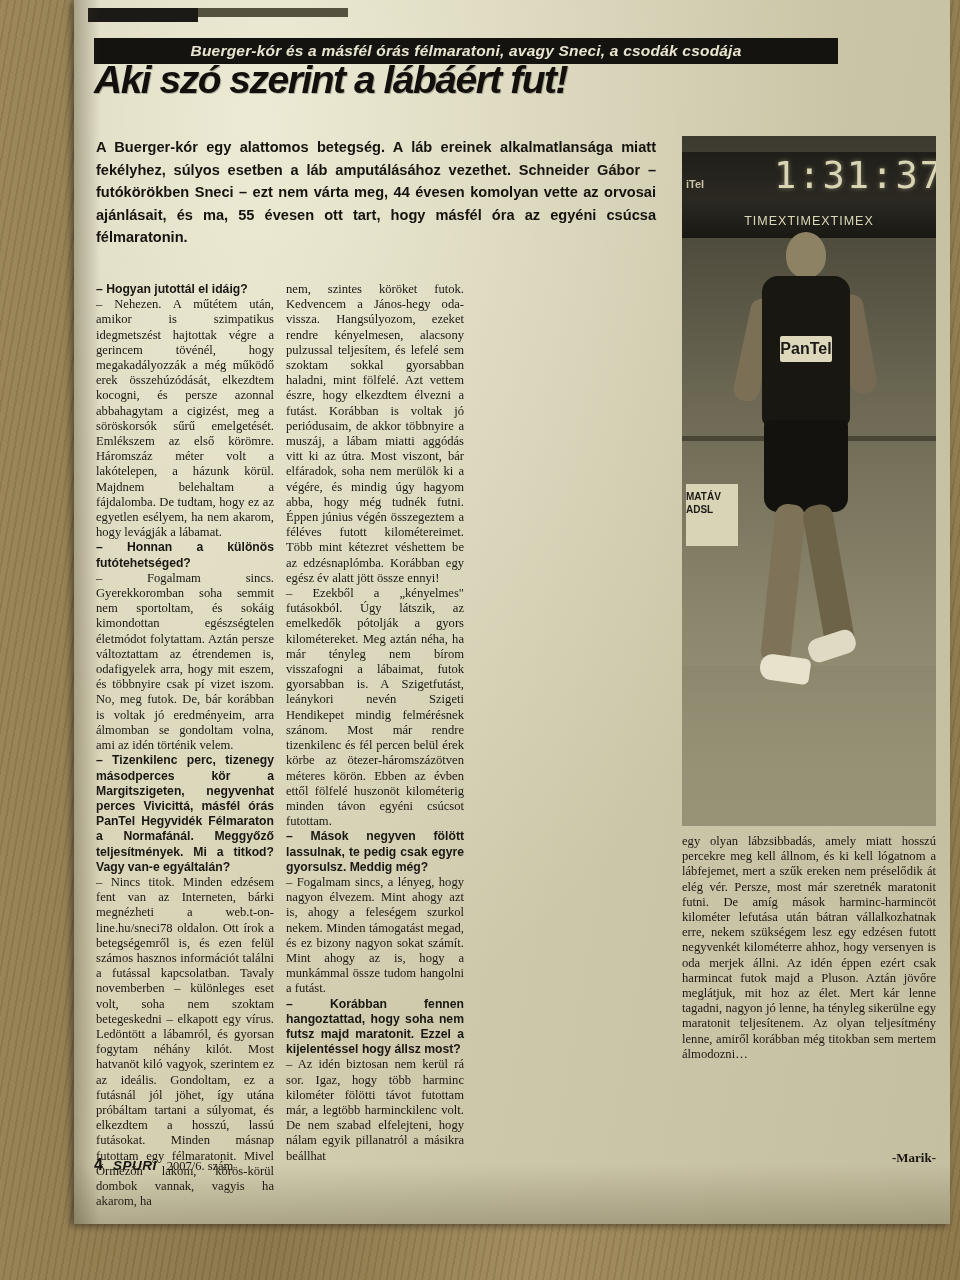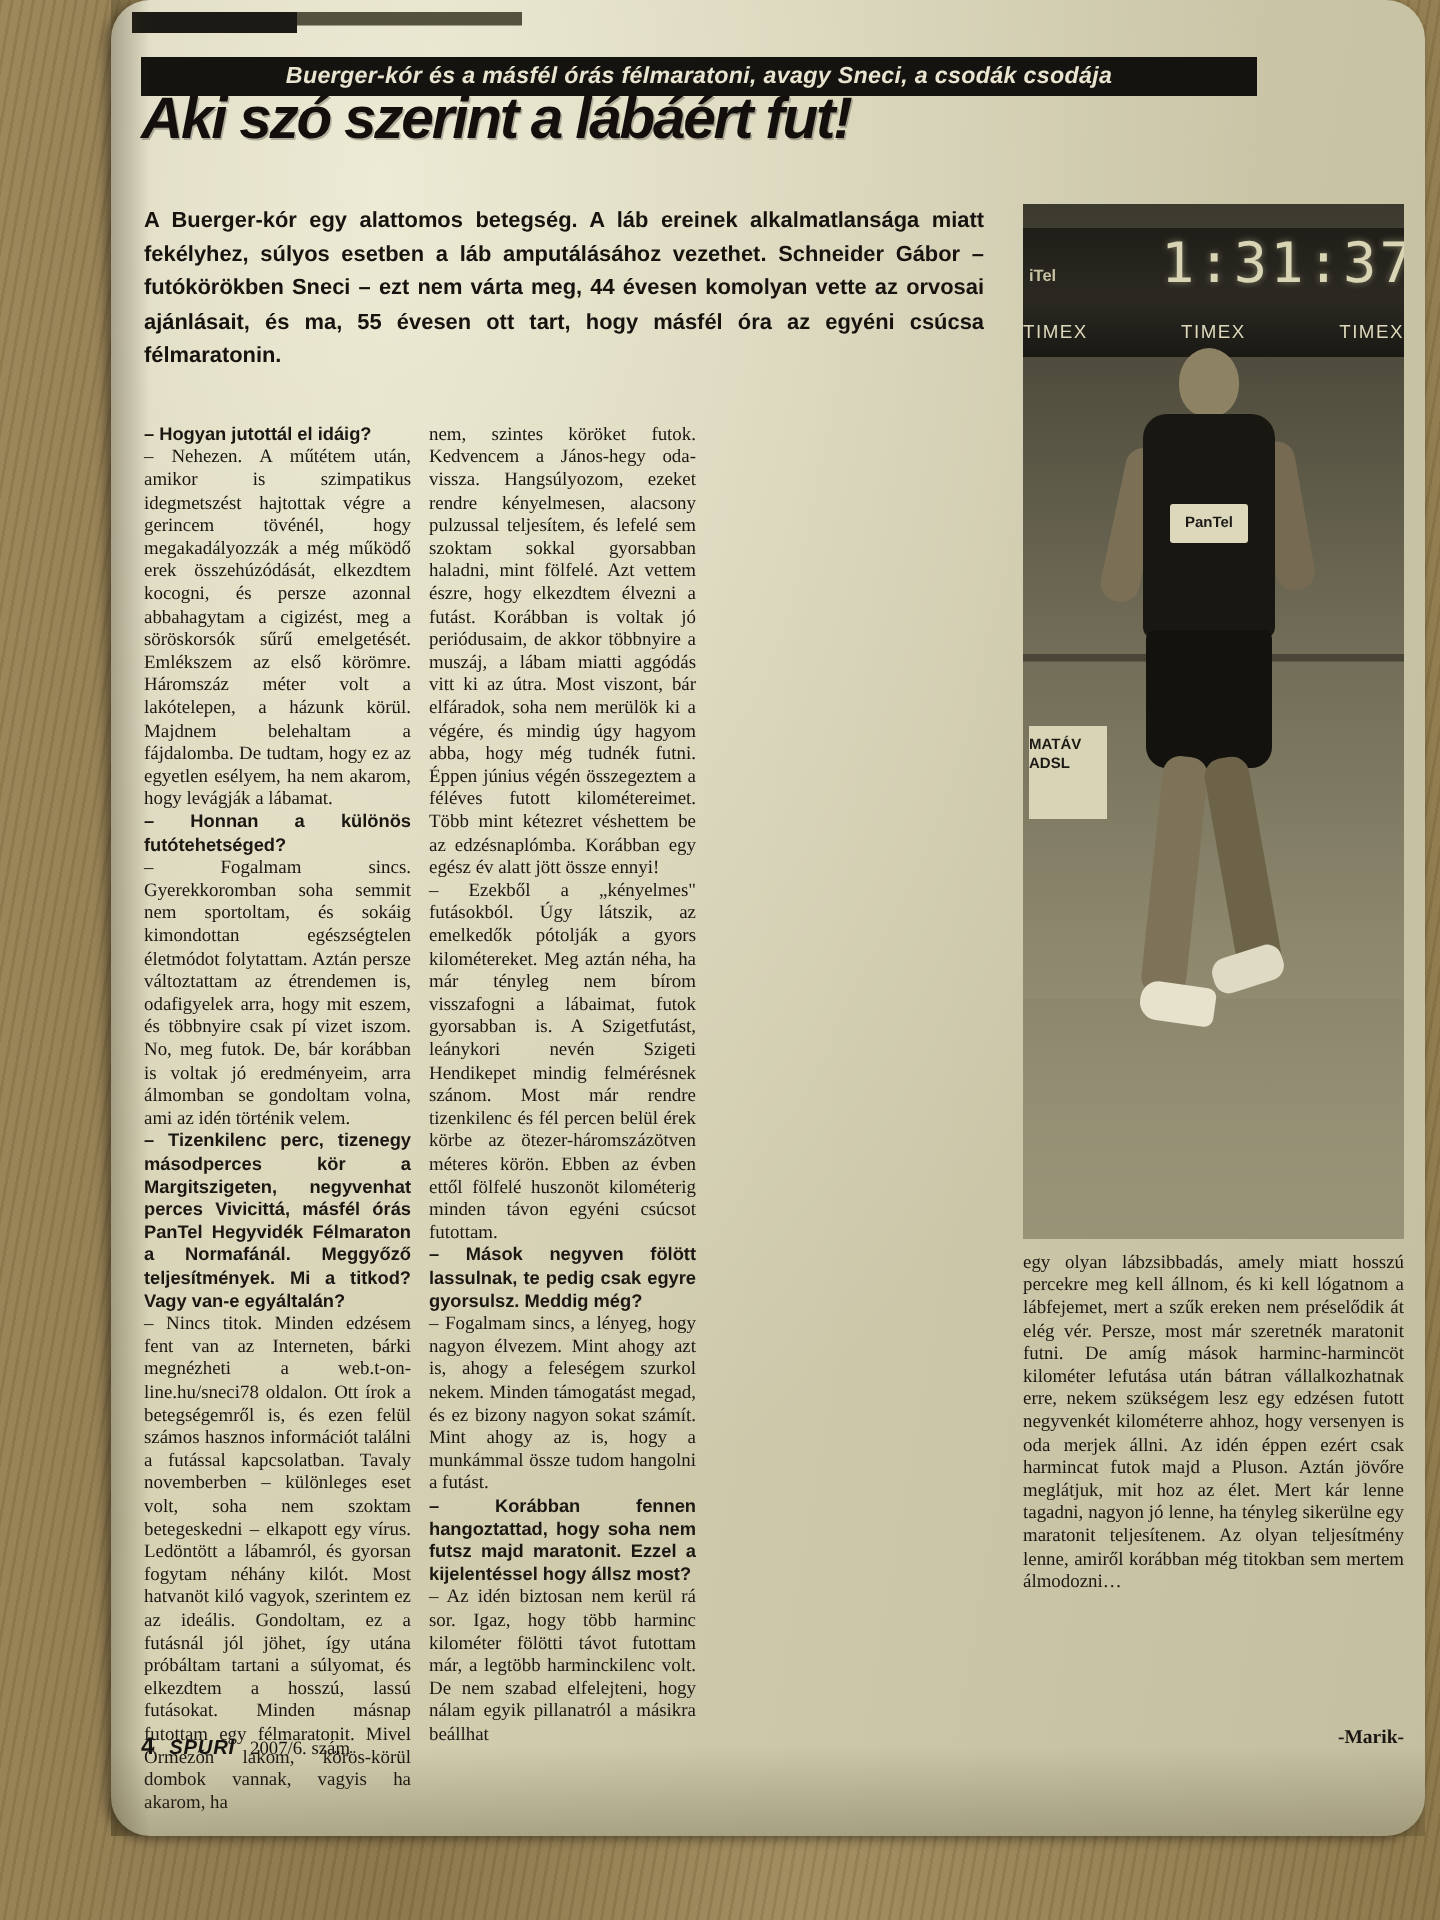--- a/index.html
+++ b/index.html
@@ -29,21 +29,20 @@
   .page {
     position: absolute;
     left: 74px;
     top: 0px;
     width: 876px;
     height: 1224px;
     background:
       radial-gradient(ellipse at 20% 10%, rgba(255,255,240,0.55), rgba(0,0,0,0) 60%),
       linear-gradient(100deg, #cfc9ac 0%, #d7d2b4 20%, #cdc8aa 55%, #c4bfa0 100%);
     box-shadow: -3px 2px 7px rgba(0,0,0,0.45);
-    border-radius: 26px;
   }
   .page-inner {
     position: absolute;
     left: 14px;
     top: 8px;
     right: 18px;
     bottom: 14px;
   }
 
   
@@ -146,21 +145,21 @@
     line-height: 40px;
     text-shadow: 0 0 5px rgba(255,255,200,0.4);
   }
   .photo .clock-brandbar {
     position: absolute;
     left: 0;
     bottom: 6px;
     width: 254px;
     height: 22px;
     display: flex;
-    justify-content: space-between;
+    justify-content: center;
     align-items: center;
     color: #ddd8bb;
     font-family: "Liberation Sans", sans-serif;
     font-size: 12.5px;
     letter-spacing: 1px;
   }
   .photo .sidetag {
     position: absolute;
     left: 4px;
     top: 26px;
@@ -181,21 +180,21 @@
     position: absolute; left: 52px; top: 0px; width: 40px; height: 46px;
     background: #8d8264; border-radius: 50% 50% 46% 46%;
   }
   .r-torso {
     position: absolute; left: 28px; top: 44px; width: 88px; height: 150px;
     background: #191712; border-radius: 16px 16px 8px 8px;
   }
   .r-bib {
     position: absolute; left: 46px; top: 104px; width: 52px; height: 26px;
     background: #ddd8bc; border-radius: 2px;
-    font-family: "Liberation Sans", sans-serif; font-size: 10px; font-weight: bold;
+    font-family: "Liberation Sans", sans-serif; font-size: 16px; font-weight: bold;
     color: #1b1a16; text-align: center; line-height: 26px;
   }
   .r-shorts {
     position: absolute; left: 30px; top: 188px; width: 84px; height: 92px;
     background: #14120e; border-radius: 6px 6px 14px 14px;
   }
   .r-leg-l {
     position: absolute; left: 34px; top: 272px; width: 30px; height: 160px;
     background: #7e7358; border-radius: 12px; transform: rotate(6deg);
   }

